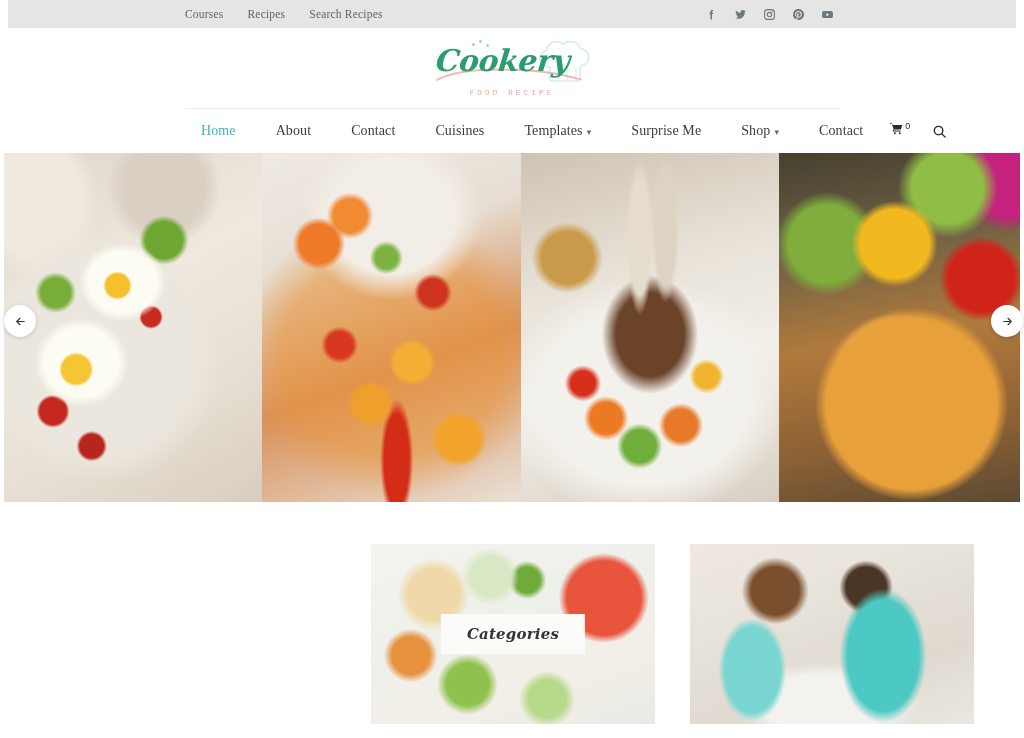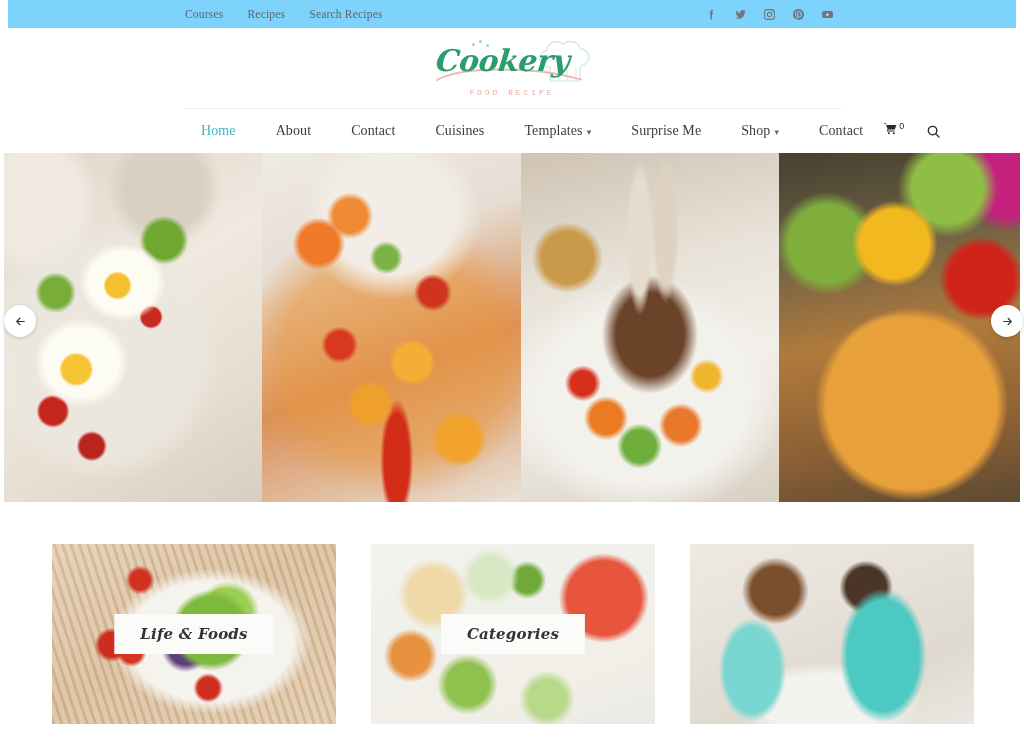--- a/index.html
+++ b/index.html
@@ -14,21 +14,21 @@
     width: 1024px; height: 738px;
     background: #ffffff;
     overflow: hidden;
   }
 
   
   .topbar {
     position: absolute;
     left: 8px; top: 0;
     width: 1008px; height: 28px;
-    background: #7dd3fc;
+    background: #e5e5e5;
     display: flex;
   }
   .topbar-links {
     display: flex;
     align-items: center;
     margin-left: 177px;
     gap: 24px;
   }
   .topbar-link {
     font-family: "Liberation Serif", serif;
@@ -117,21 +117,21 @@
   .nav-divider {
     position: absolute;
     left: 185px; top: 108px;
     width: 656px; height: 1px;
     background: #ececec;
   }
   .nav {
     position: absolute;
     left: 0; top: 109px;
     width: 1024px; height: 44px;
-    display: flex; align-items: center;
+    display: flex; align-items: center; gap: 6px;
   }
   .nav-items {
     display: flex;
     align-items: center;
     margin-left: 181px;
     gap: 0px;
   }
   .nav-item {
     font-family: "Liberation Serif", serif;
     font-size: 14px;
@@ -480,24 +480,20 @@
         <path d="M19 12H5M11 6l-6 6 6 6"></path>
       </svg>
   </div>
   <div class="arrow next">
     <svg width="15" height="13" viewBox="0 0 24 24" fill="none" stroke="currentColor" stroke-width="2" stroke-linecap="round" stroke-linejoin="round">
         <path d="M5 12h14M13 6l6 6-6 6"></path>
       </svg>
   </div>
 
   <div class="features">
-    <div class="card c1">
-      <div class="card-img bg-salad"></div>
-      <div class="card-label">Life &amp; Foods</div>
-    </div>
     <div class="card c2">
       <div class="card-img bg-categories"></div>
       <div class="card-label">Categories</div>
     </div>
     <div class="card c3">
       <div class="card-img bg-couple"></div>
     </div>
   </div>
 
 </div>

